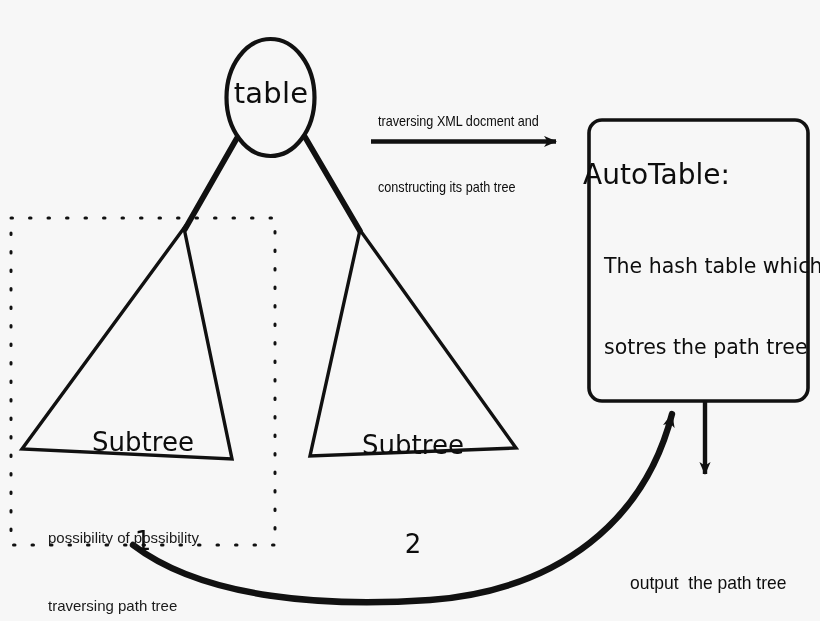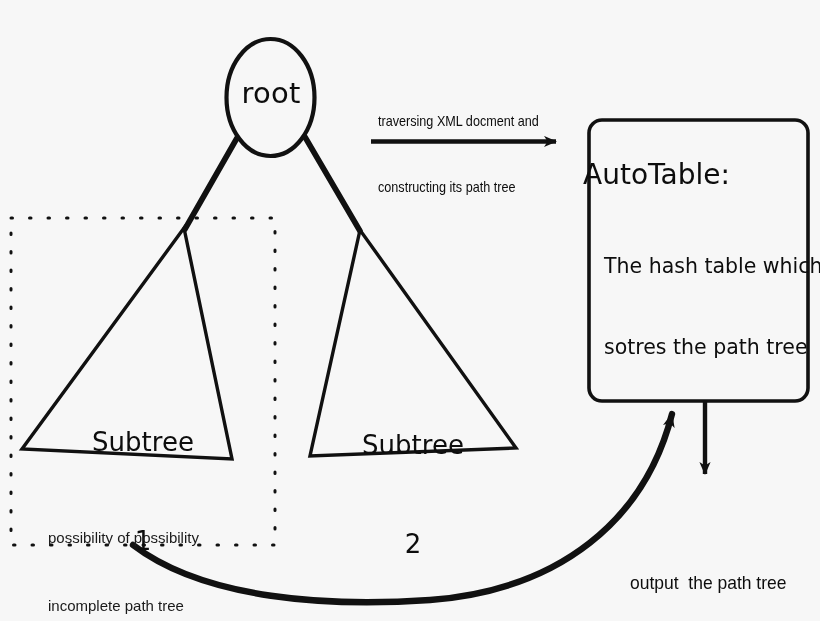--- a/index.html
+++ b/index.html
@@ -135,21 +135,21 @@
 
     <rect x="589" y="120" width="219" height="281" rx="13" ry="13" fill="#f7f7f7" stroke="#111111" stroke-width="3.6"></rect>
 
     <line x1="371" y1="141.5" x2="556" y2="141.5" stroke="#111111" stroke-width="4.6" marker-end="url(#arrowSolid)"></line>
 
     <line x1="705" y1="401" x2="705" y2="474" stroke="#111111" stroke-width="4.4" marker-end="url(#arrowSolid)"></line>
 
     <path d="M133,545 C 205,600 330,607 430,600 C 560,590 645,520 672,414" fill="none" stroke="#111111" stroke-width="6.4" stroke-linecap="round" marker-end="url(#arrowSolidSm)"></path>
   </svg>
 
-  <div class="lbl root-label">root</div>
+  <div class="lbl root-label">table</div>
 
   <div class="lbl arrow-note">
     <div>traversing XML docment and</div>
     <div>constructing its path tree</div>
   </div>
 
   <div class="lbl box-title">AutoTable:</div>
 
   <div class="lbl box-body">
     <div>The hash table which</div>
@@ -161,21 +161,21 @@
     <div>1</div>
   </div>
 
   <div class="lbl subtree2-label">
     <div>Subtree</div>
     <div>2</div>
   </div>
 
   <div class="lbl dotted-note">
     <div>possibility of possibility</div>
-    <div>incomplete path tree</div>
+    <div>traversing path tree</div>
   </div>
 
   <div class="lbl output-note">
     <div>output  the path tree</div>
     
     
   </div>
 
 </div>
 

